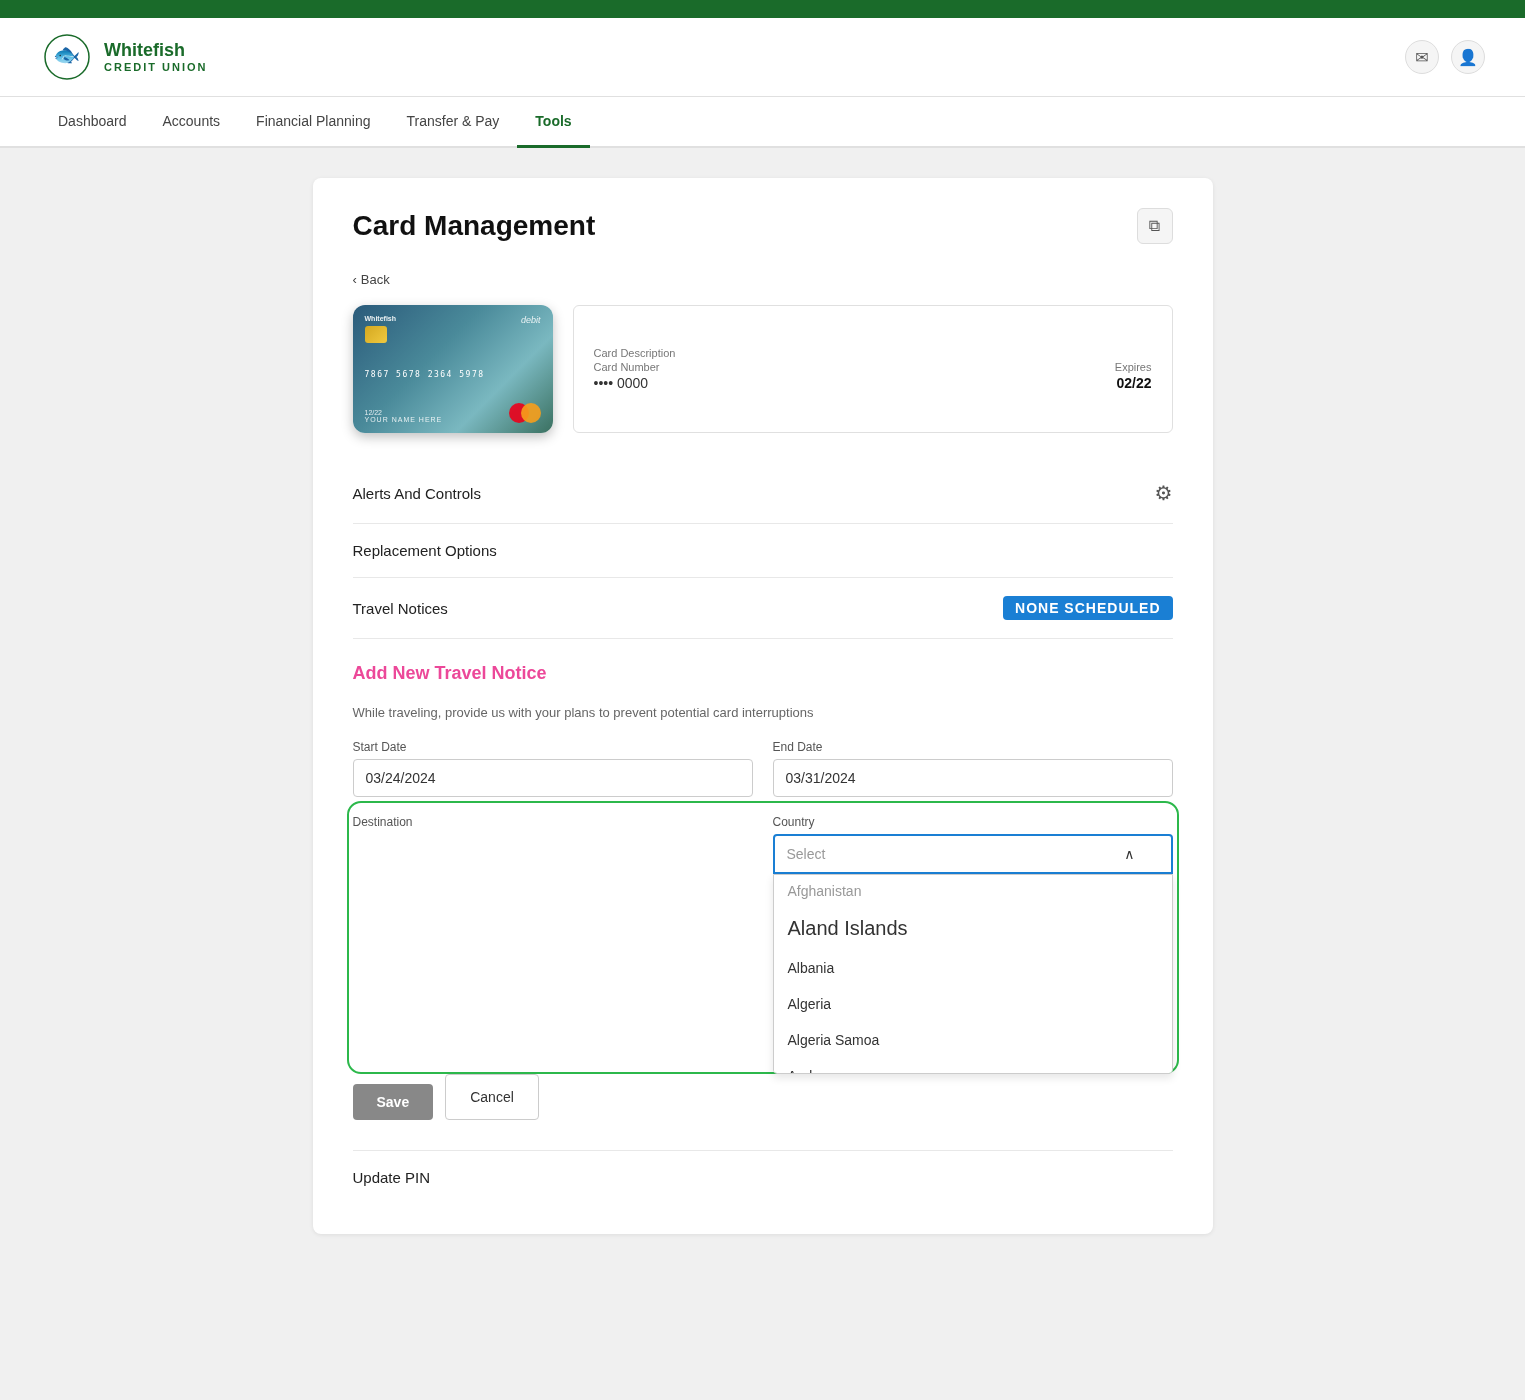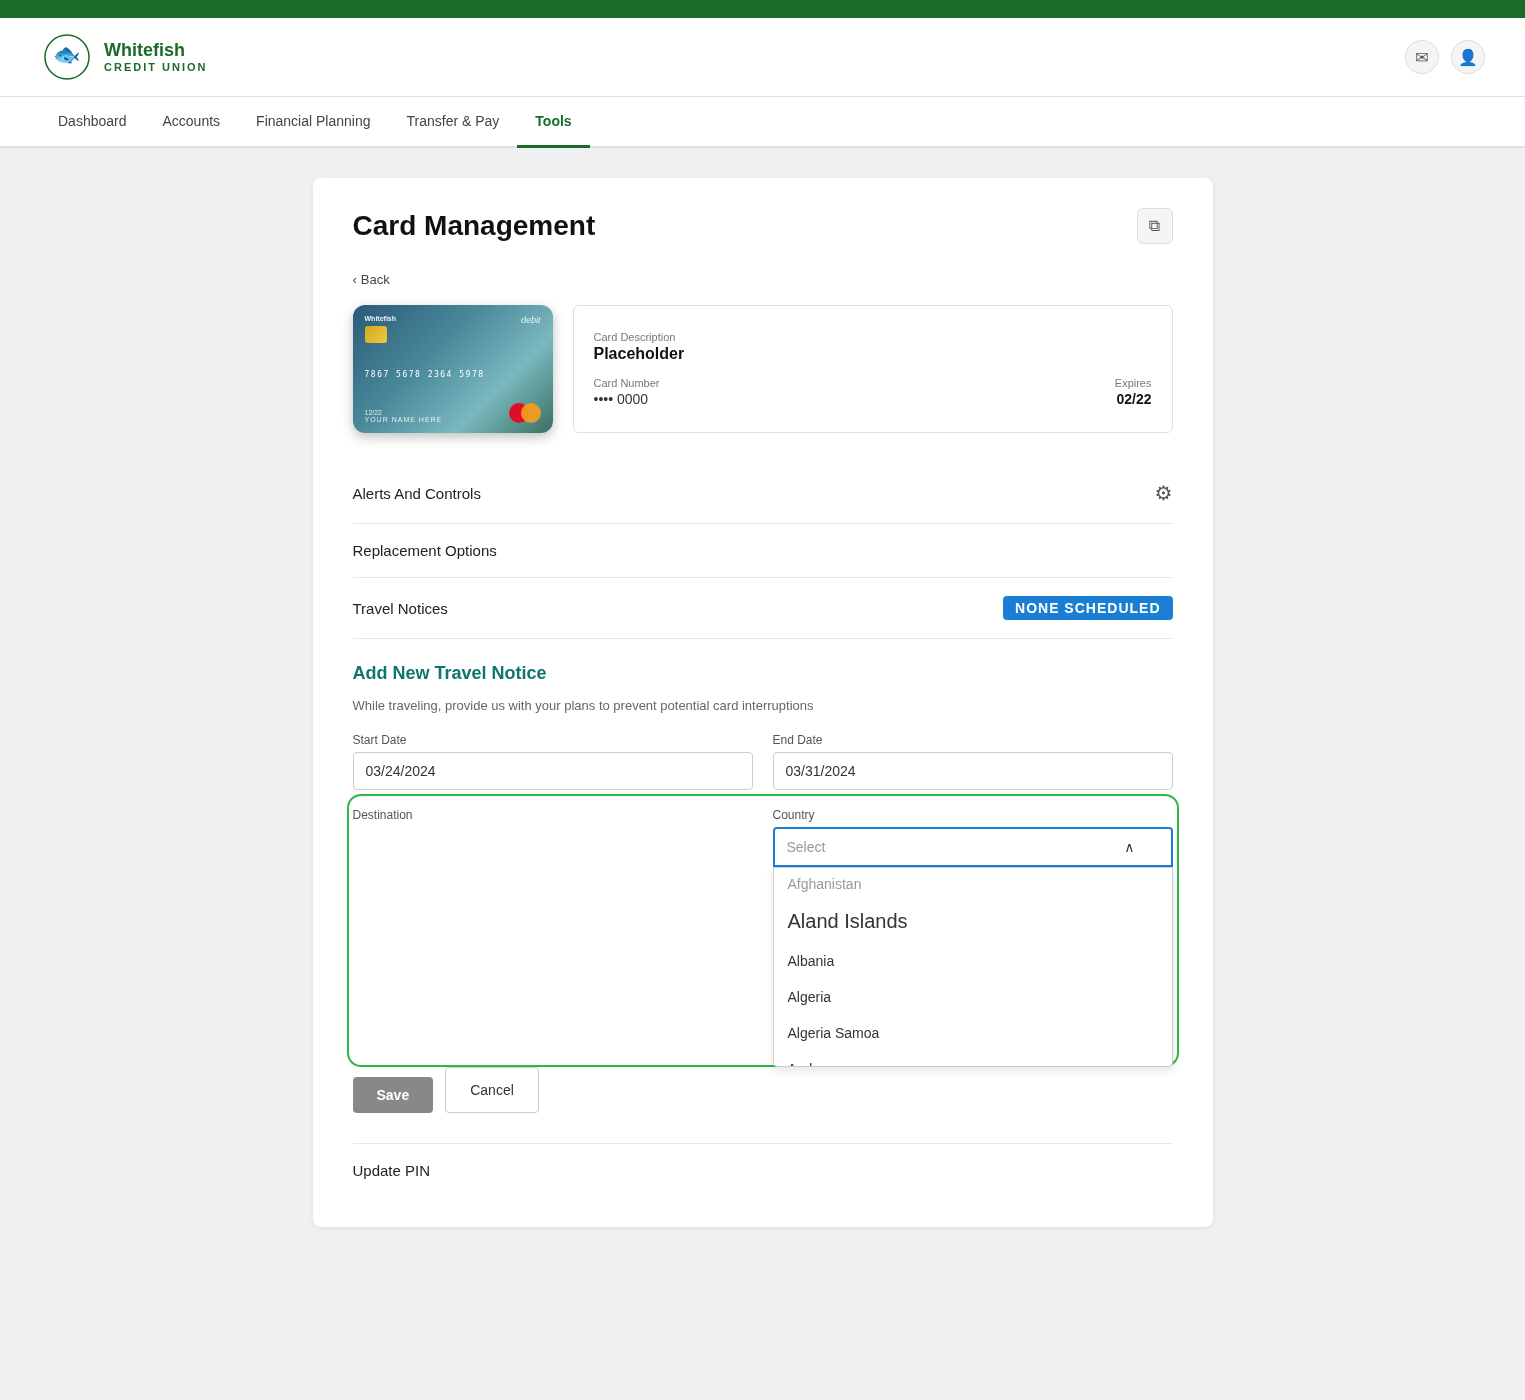--- a/index.html
+++ b/index.html
@@ -54,21 +54,21 @@
     .card-exp-value { font-size: 14px; font-weight: bold; color: #111; }
 
     .section-row { display: flex; align-items: center; justify-content: space-between; padding: 18px 0; border-bottom: 1px solid #e8e8e8; }
     .section-label { font-size: 15px; color: #222; }
     .gear-icon { font-size: 20px; color: #555; cursor: pointer; }
 
     .travel-notices-row { display: flex; align-items: center; justify-content: space-between; padding: 18px 0; border-bottom: 1px solid #e8e8e8; }
     .none-scheduled-badge { background: #1a7fd4; color: #fff; font-size: 14px; font-weight: bold; padding: 4px 12px; border-radius: 4px; letter-spacing: 1px; }
 
     .add-travel-notice { padding: 24px 0 0 0; }
-    .add-travel-title { font-size: 18px; font-weight: bold; color: #0f766e; margin-bottom: 14px; }
+    .add-travel-title { font-size: 18px; font-weight: bold; color: #ec4899; margin-bottom: 21px; }
     .add-travel-subtitle { font-size: 13px; color: #666; margin-bottom: 20px; }
 
     .form-row { display: flex; gap: 20px; margin-bottom: 18px; }
     .form-group { flex: 1; }
     .form-label { font-size: 12px; color: #555; margin-bottom: 5px; display: block; }
     .form-input { width: 100%; padding: 10px 12px; border: 1px solid #ccc; border-radius: 4px; font-size: 14px; color: #333; background: #fff; }
 
     .destination-country-row { display: flex; gap: 20px; margin-bottom: 24px; position: relative; }
     .dest-group { flex: 1; position: relative; }
     .select-wrapper { position: relative; }
@@ -161,21 +161,20 @@
             <div class="mastercard-logo">
               <div class="mc-circle mc-circle-red"></div>
               <div class="mc-circle mc-circle-orange"></div>
             </div>
           </div>
         </div>
       </div>
 
       <div class="card-details">
         <div class="card-desc-label">Card Description</div>
-        <div class="card-desc-value">Placeholder</div>
         <div class="card-num-exp-row">
           <div class="card-num-section">
             <div class="card-num-label">Card Number</div>
             <div class="card-num-value">•••• 0000</div>
           </div>
           <div class="card-exp-section">
             <div class="card-exp-label">Expires</div>
             <div class="card-exp-value">02/22</div>
           </div>
         </div>

